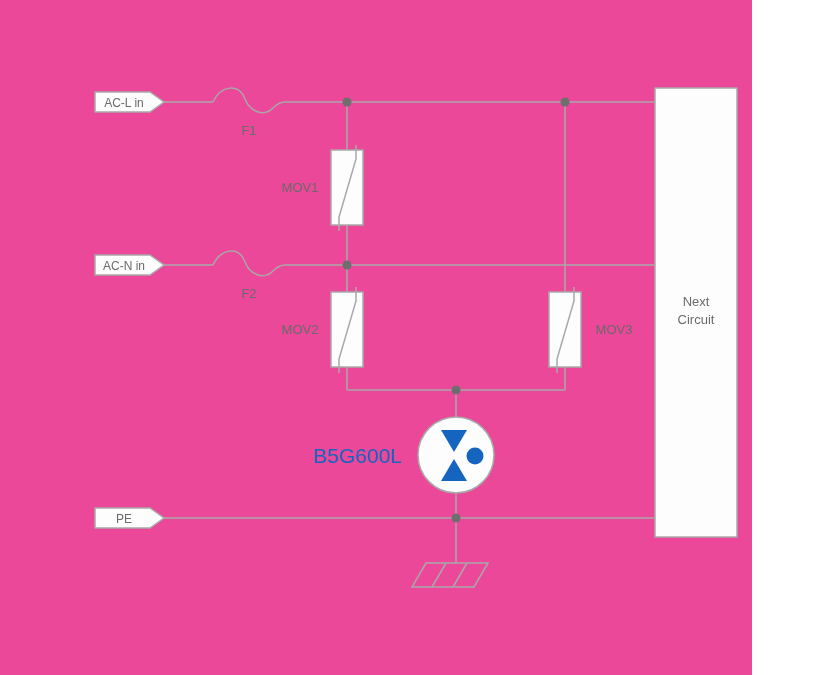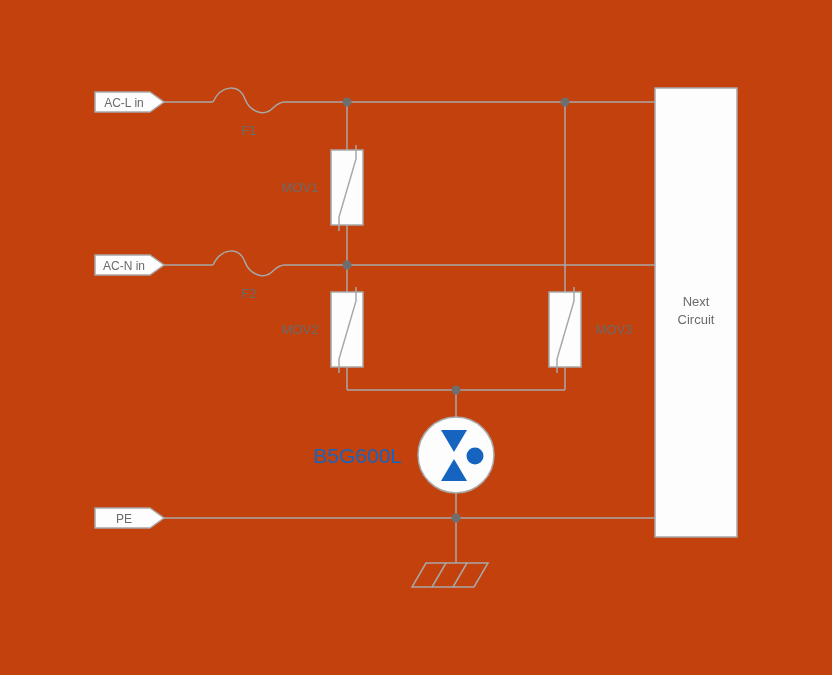--- a/index.html
+++ b/index.html
@@ -2,23 +2,23 @@
 <html><head>
 <meta charset="utf-8">
 <style>
   html, body {
     margin: 0;
     padding: 0;
     background: #ffffff;
   }
   .canvas {
     position: relative;
-    width: 832px;
+    width: 752px;
     height: 675px;
-    background: #c2410c;
+    background: #ec4899;
     font-family: "Liberation Sans", sans-serif;
     overflow: hidden;
   }
   svg { display: block; }
   .wire {
     stroke: #a8a8a8;
     stroke-width: 1.5;
     fill: none;
   }
   .component-outline {

